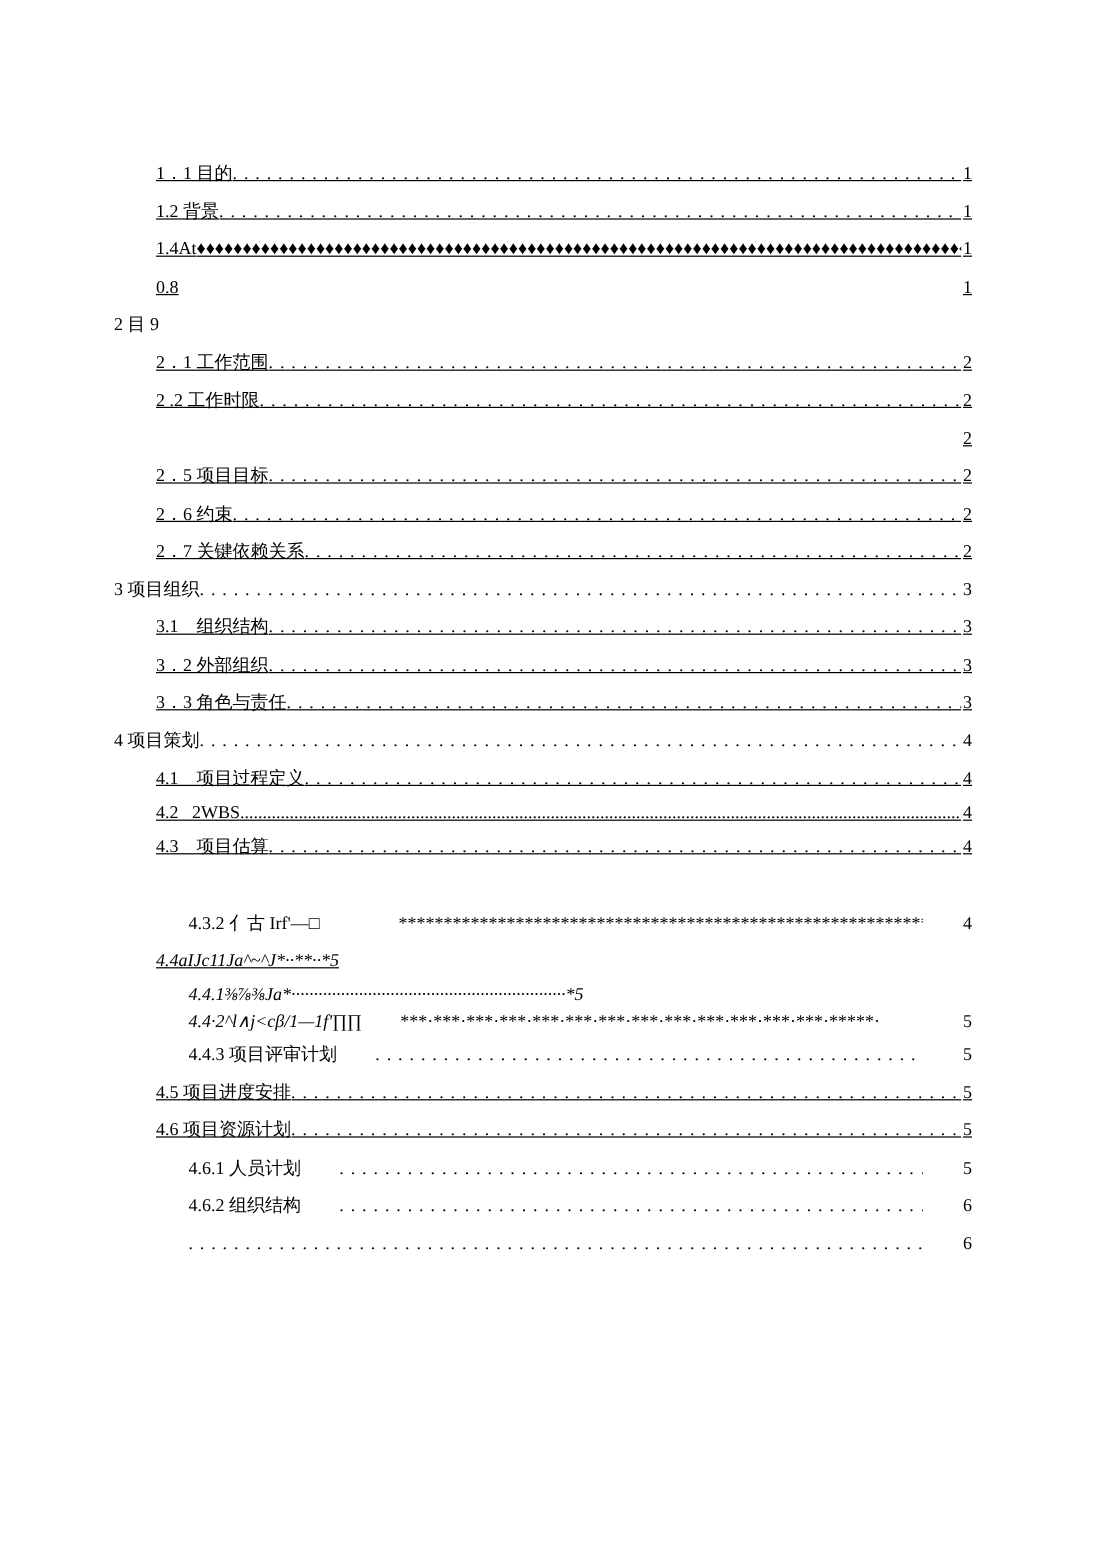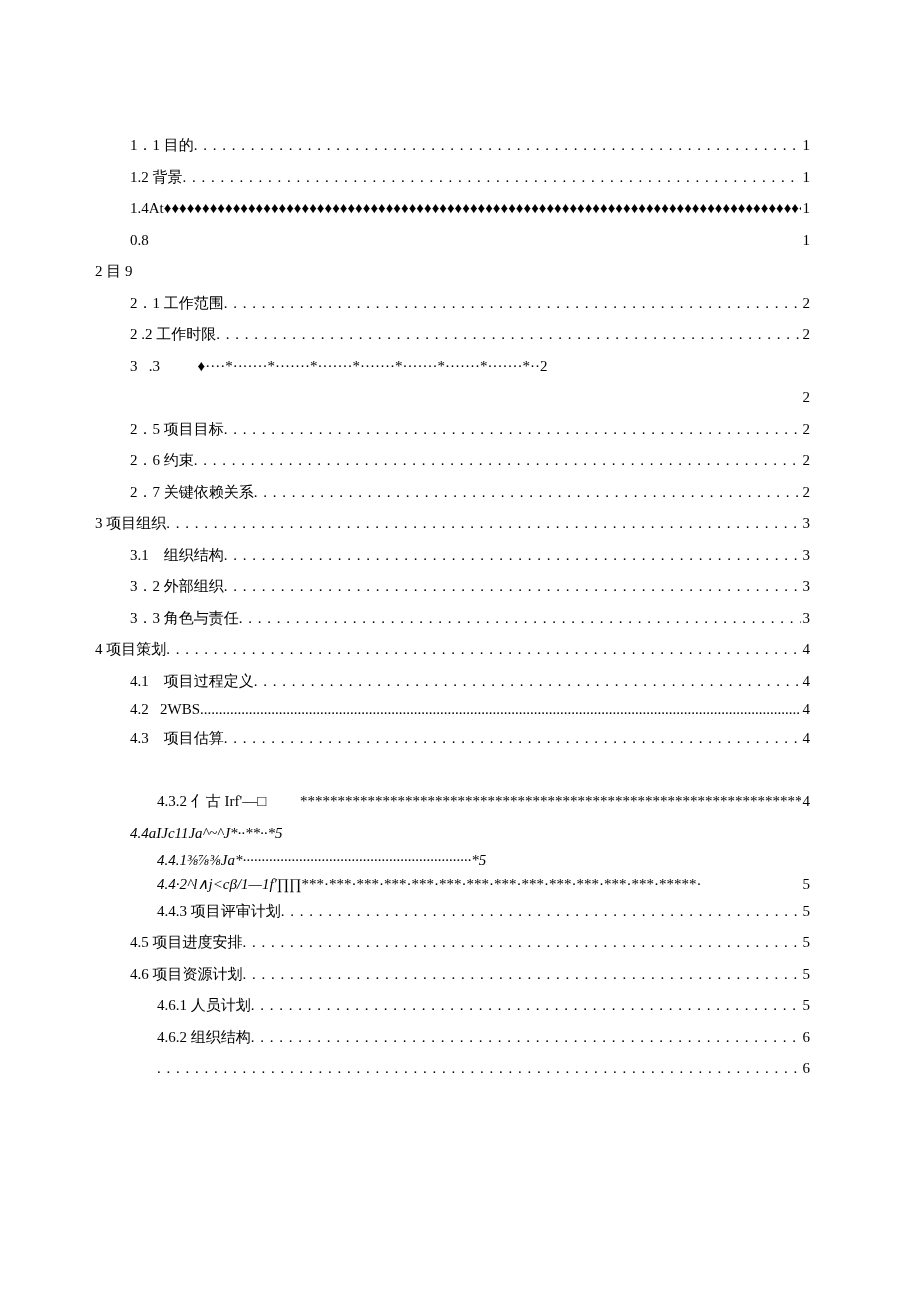--- a/index.html
+++ b/index.html
@@ -32,22 +32,22 @@
     flex: 1 1 auto;
     overflow: hidden;
     letter-spacing: 1px;
   }
   .entry .page {
     flex: 0 0 auto;
     padding-left: 2px;
   }
   
   .l0 { margin-left: 0px; }
-  .l1 { margin-left: 35px; }
-  .l2 { margin-left: 62px; }
+  .l1 { margin-left: 35px; text-decoration: underline; }
+  .l2 { margin-left: 62px; gap: 32px; }
   
   .entry.gap .leader {
     visibility: hidden;
   }
   
   .entry.rawleader .leader {
     letter-spacing: 0;
   }
   
   .ital { font-style: italic; text-align: center; }
@@ -92,23 +92,20 @@
     <span class="leader">  . . . . . . . . . . . . . . . . . . . . . . . . . . . . . . . . . . . . . . . . . . . . . . . . . . . . . . . . . . . . . . . . . . . . . . . . . . . . . . . . . . . . . . . . . . . . . . . . . . . . . . . . . . . . . . . . . . . . . . . . . . . . . . . . . . . . . . . . . . . . . . . . . . . . . . . . . . . . . . . . . . . . . . . . . . . . . .</span>
     <span class="page">2</span>
   </div>
 
   <div class="entry l1">
     <span class="label">2   .2 工作时限</span>
     <span class="leader">  . . . . . . . . . . . . . . . . . . . . . . . . . . . . . . . . . . . . . . . . . . . . . . . . . . . . . . . . . . . . . . . . . . . . . . . . . . . . . . . . . . . . . . . . . . . . . . . . . . . . . . . . . . . . . . . . . . . . . . . . . . . . . . . . . . . . . . . . . . . . . . . . . . . . . . . . . . . . . . . . . . . . . . . . . . . . . .</span>
     <span class="page">2</span>
   </div>
 
-  <div class="entry l1">
-    <span class="label" style="white-space:pre">3   .3          ♦····*·······*·······*·······*·······*·······*·······*·······*··2</span>
-  </div>
 
   <div class="entry l1 gap">
     <span class="leader">  . . . . . . . . . . . . . . . . . . . . . . . . . . . . . . . . . . . . . . . . . . . . . . . . . . . . . . . . . . . . . . . . . . . . . . . . . . . . . . . . . . . . . . . . . . . . . . . . . . . . . . . . . . . . . . . . . . . . . . . . . . . . . . . . . . . . . . . . . . . . . . . . . . . . . . . . . . . . . . . . . . . . . . . . . . . . . .</span>
     <span class="page">2</span>
   </div>
 
   <div class="entry l1">
     <span class="label">2．5 项目目标</span>
     <span class="leader">  . . . . . . . . . . . . . . . . . . . . . . . . . . . . . . . . . . . . . . . . . . . . . . . . . . . . . . . . . . . . . . . . . . . . . . . . . . . . . . . . . . . . . . . . . . . . . . . . . . . . . . . . . . . . . . . . . . . . . . . . . . . . . . . . . . . . . . . . . . . . . . . . . . . . . . . . . . . . . . . . . . . . . . . . . . . . . .</span>
     <span class="page">2</span>

